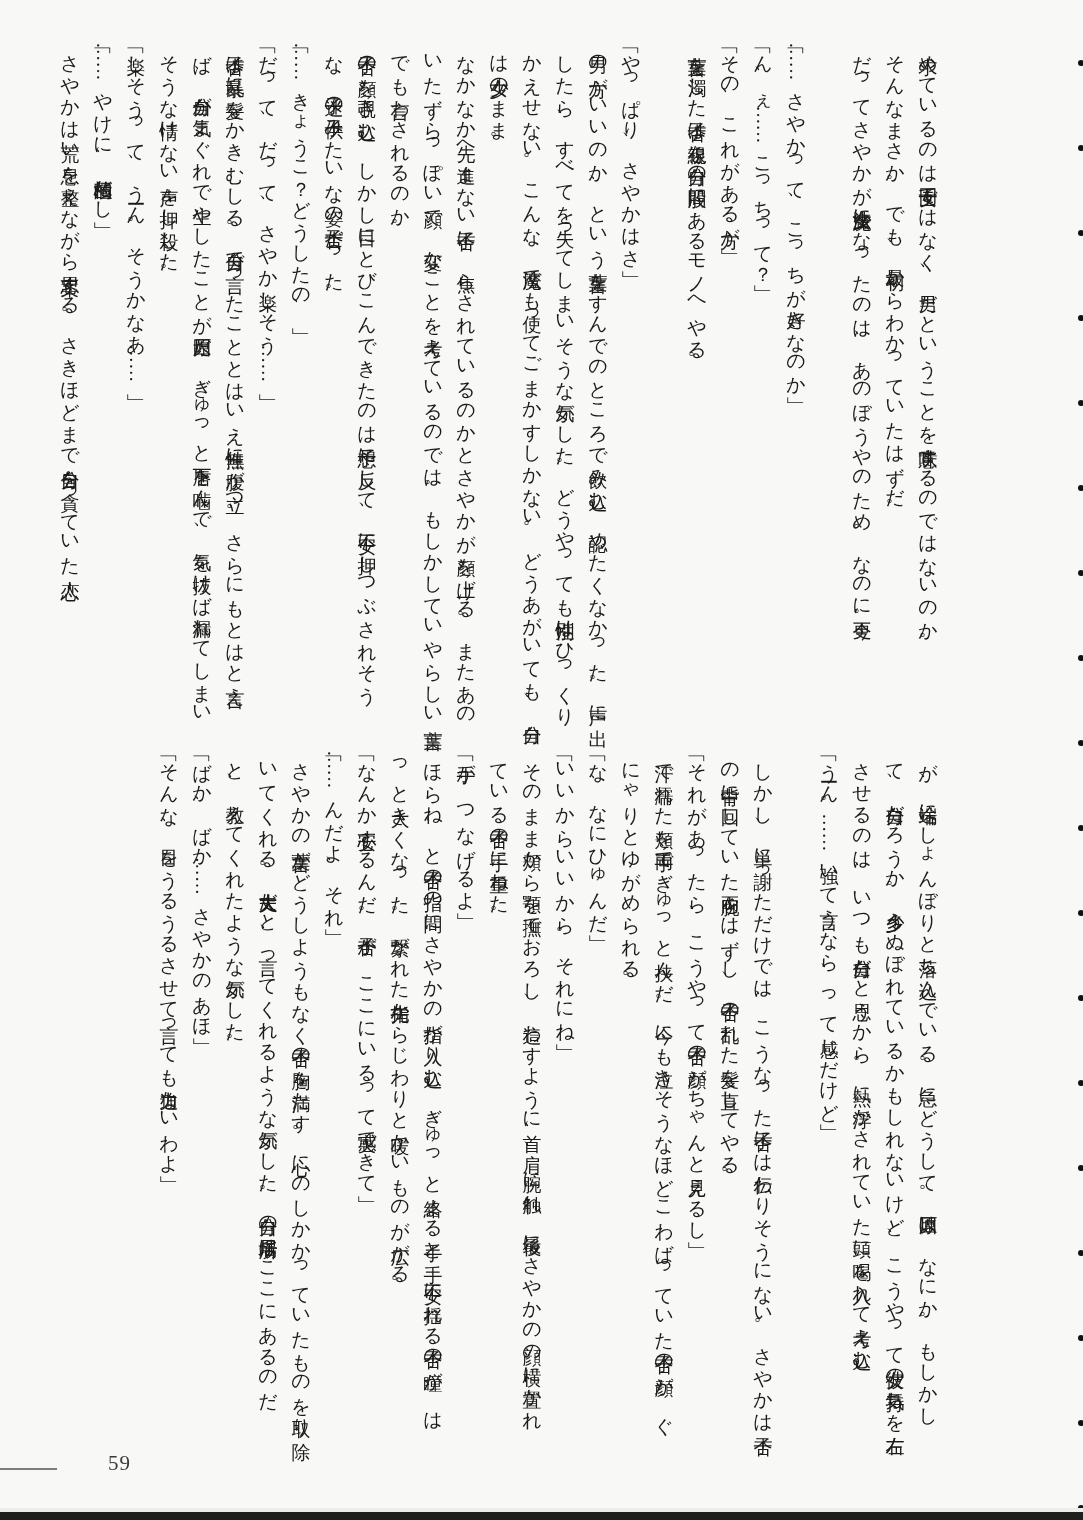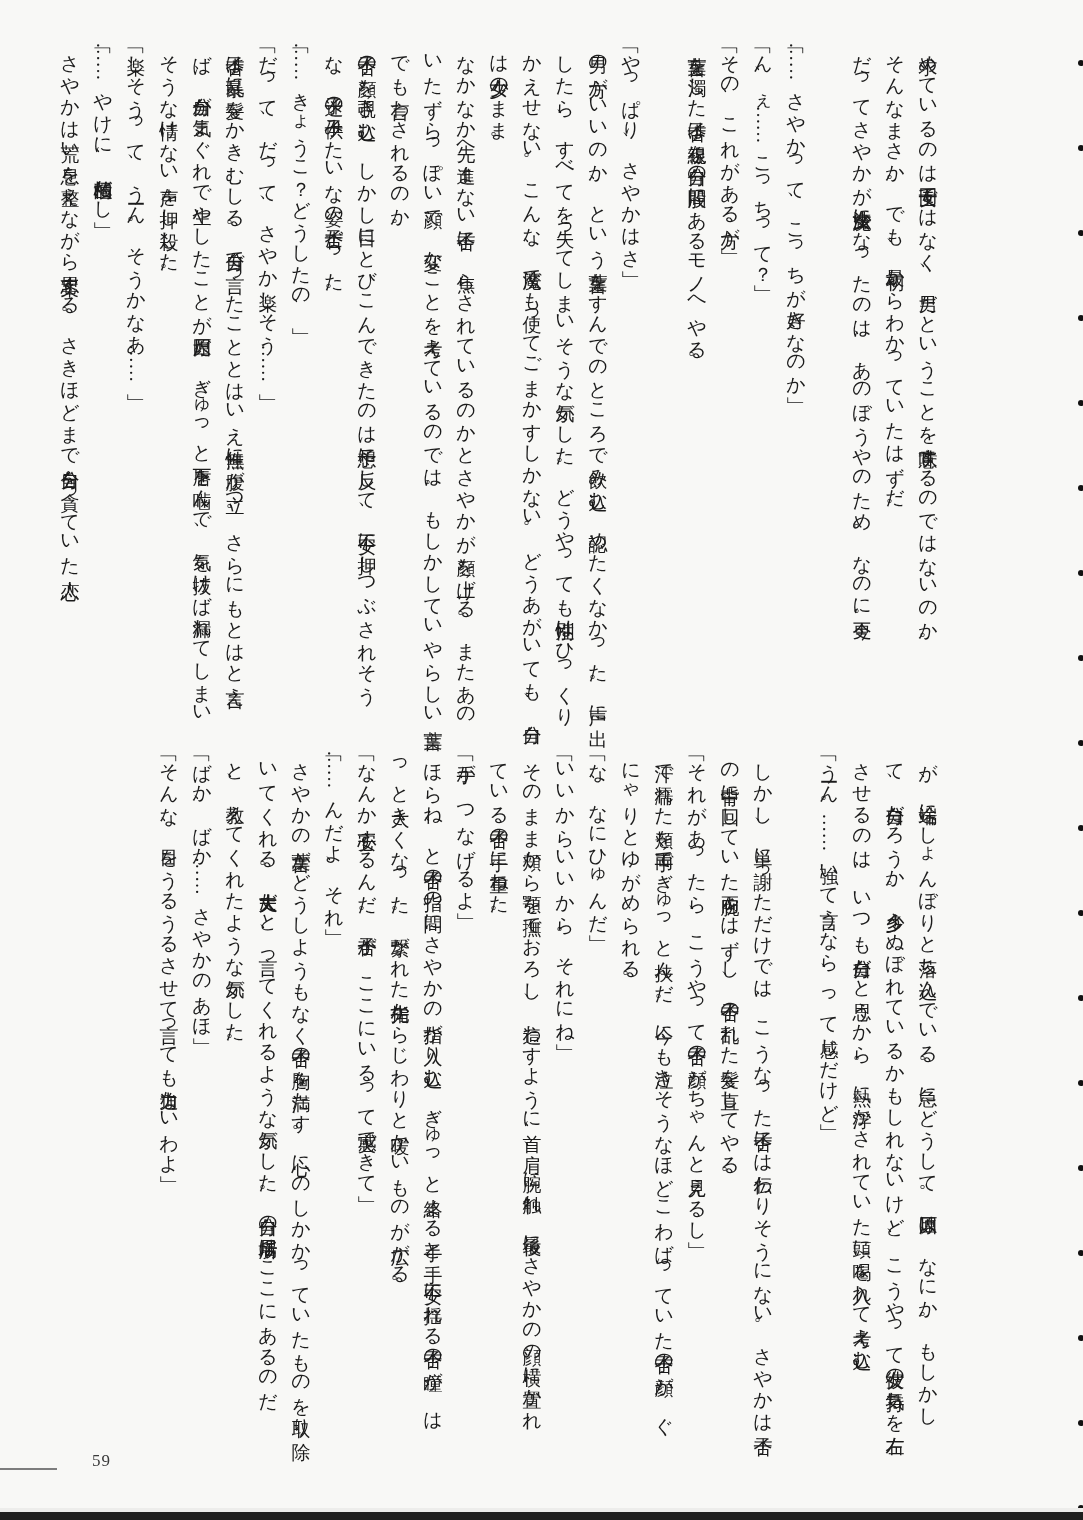--- a/index.html
+++ b/index.html
@@ -47,23 +47,23 @@
   .footer-rule {
     position: absolute;
     left: 0;
     top: 1468px;
     width: 57px;
     height: 2px;
     background: var(--rule);
   }
   .page-number {
     position: absolute;
-    left: 92px;
+    left: 108px;
     top: 1451px;
-    font-size: 17px;
+    font-size: 21px;
     color: var(--page_number_color);
     letter-spacing: 1px;
   }
   .edge-marks {
     position: absolute;
     top: 0;
     right: 0;
     width: 10px;
     height: 100%;
   }

